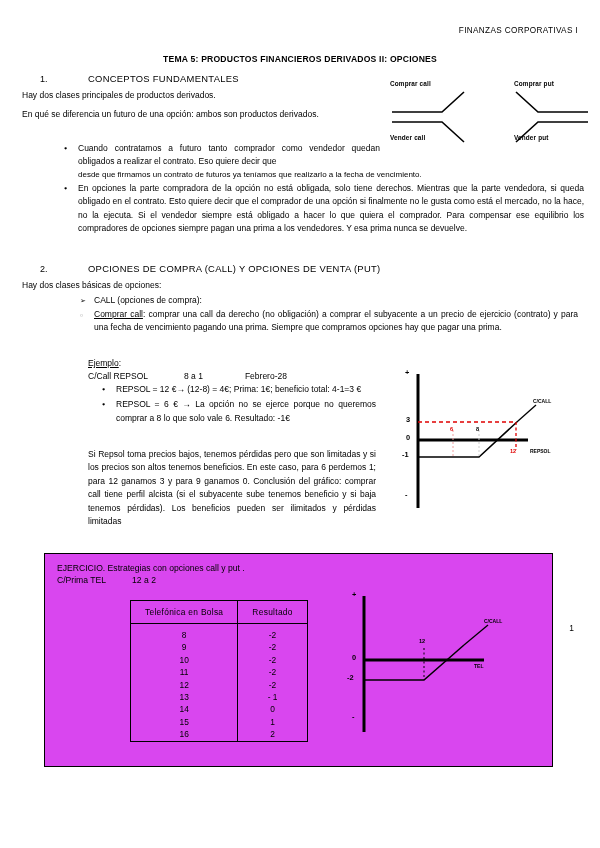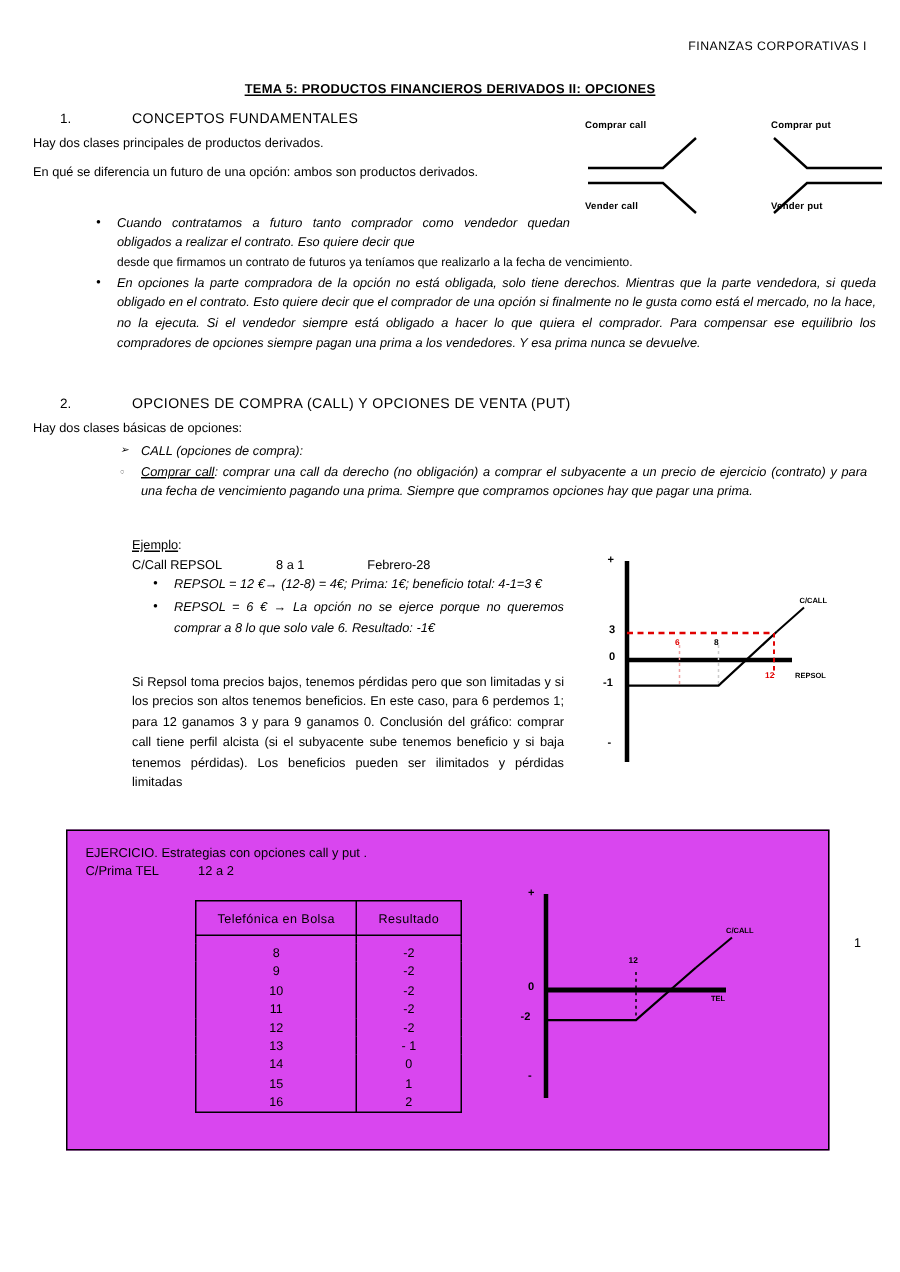--- a/index.html
+++ b/index.html
@@ -30,21 +30,20 @@
     letter-spacing: 0.35px;
     white-space: nowrap;
   }
   .doc-title {
     position: absolute;
     left: 0; right: 0;
     top: 54px;
     text-align: center;
     font-size: 8.6px;
     font-weight: bold;
-    text-decoration: underline;
     letter-spacing: 0.2px;
   }
   .sec-num {
     position: absolute;
     font-size: 9px;
     font-weight: normal;
   }
   .sec-title {
     position: absolute;
     font-size: 9.4px;
@@ -54,21 +53,20 @@
   .para {
     position: absolute;
     font-size: 8.5px;
     line-height: 13.4px;
     text-align: justify;
   }
   .para.nojust { text-align: left; }
   ul.bul {
     margin: 0; padding: 0;
     list-style: none;
-    font-style: italic;
   }
   ul.bul > li {
     position: relative;
     padding-left: 16px;
     margin: 0 0 0 0;
   }
   ul.bul > li::before {
     content: "\25CF";
     position: absolute;
     left: 2px;

